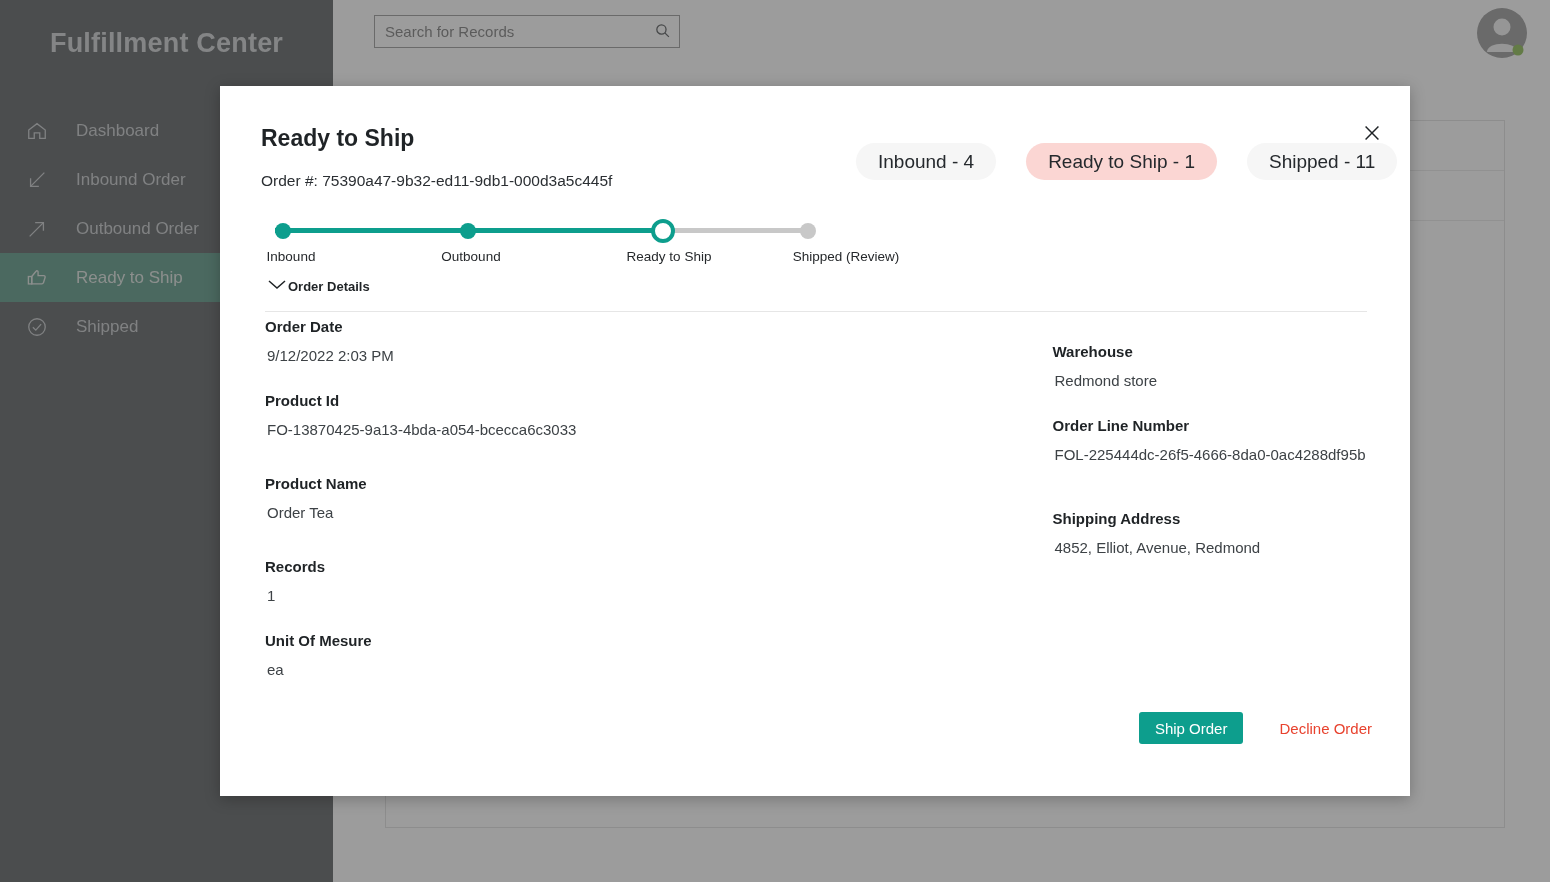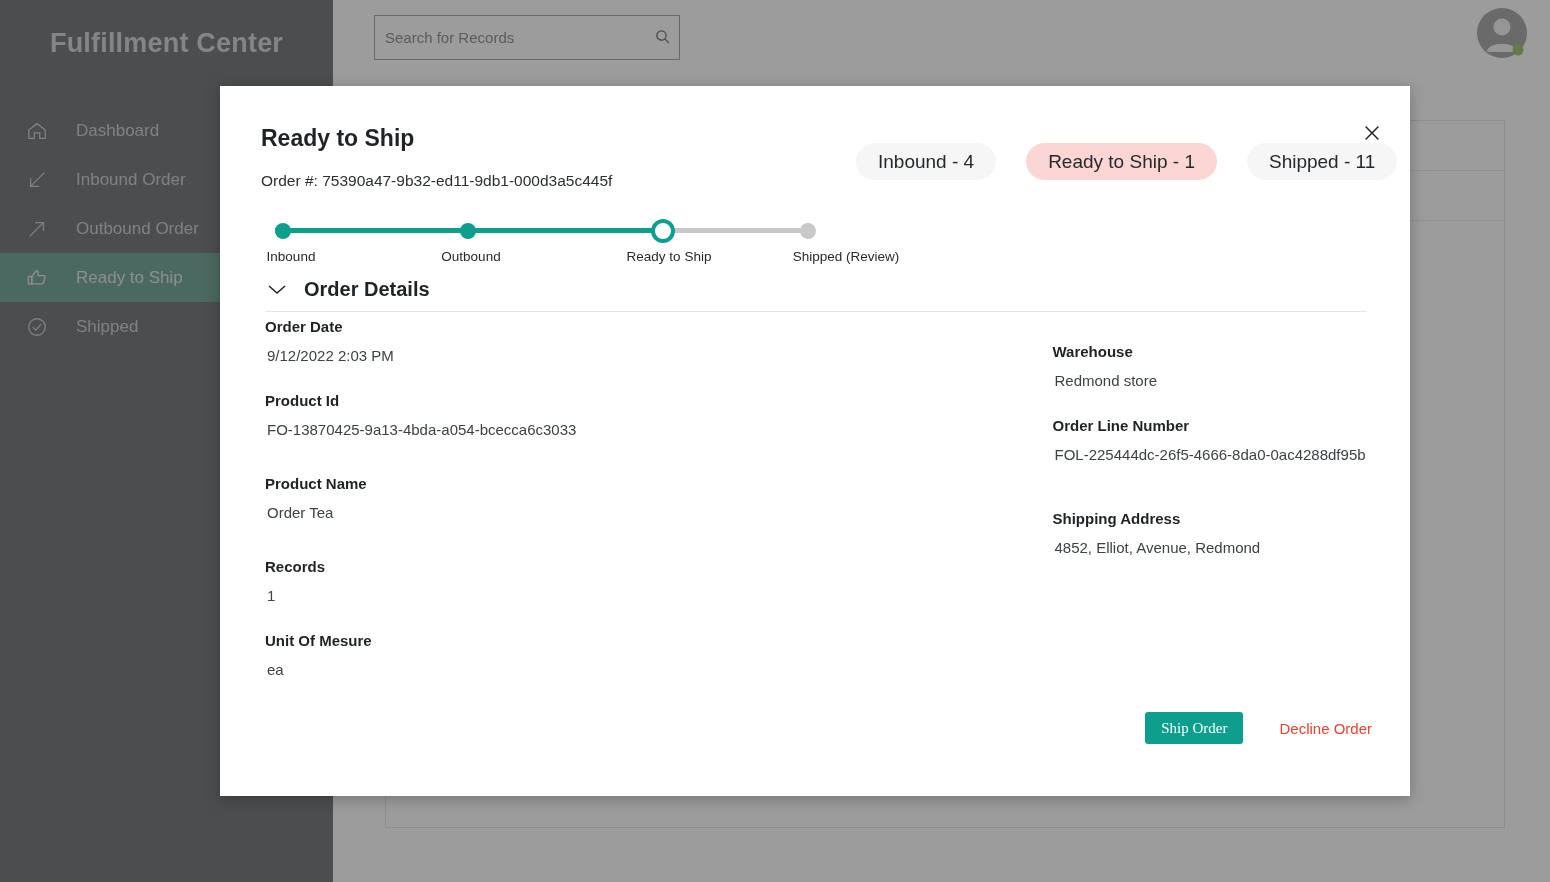--- a/index.html
+++ b/index.html
@@ -46,21 +46,21 @@
   .nav-ico svg { display:block; }
   .nav-label { margin-left: 14px; }
 
   .topbar {
     position: absolute; left: 333px; top: 0;
     width: 1217px; height: 86px;
     background: #ffffff;
   }
   .search-box {
     position: absolute; left: 41px; top: 15px;
-    width: 306px; height: 45px;
+    width: 306px; height: 33px;
     border: 1px solid #7c7c7c;
     background: #ffffff;
     display: flex; align-items: center;
   }
   .search-input {
     flex: 1; border: none; outline: none;
     font-family: "Liberation Sans", sans-serif;
     font-size: 15px; color: #4a4a4a;
     padding: 0 10px; background: transparent;
   }
@@ -161,22 +161,22 @@
   }
   .step-label {
     position: absolute; top: 38px;
     font-size: 13.5px; color: #26292c;
     transform: translateX(-50%);
     white-space: nowrap;
   }
 
   .details-toggle {
     position: absolute; left: 47px; top: 192px;
-    display: flex; align-items: center; gap: 17px;
-    font-size: 20px; font-weight: bold; color: #1f2326;
+    display: flex; align-items: center; gap: 1px;
+    font-size: 13px; font-weight: bold; color: #1f2326;
     background: none; border: none; cursor: pointer;
     font-family: "Liberation Sans", sans-serif;
   }
   .divider {
     position: absolute; left: 45px; top: 225px;
     width: 1102px; height: 1px; background: #e6e6e6;
   }
 
   .cols {
     position: absolute; left: 45px; top: 232px;
@@ -201,21 +201,21 @@
 
   .actions {
     position: absolute; right: 38px; bottom: 52px;
     display: flex; align-items: center; gap: 36px;
   }
   .btn-ship {
     background: #0d9e8d; color: #ffffff;
     border: none; border-radius: 3px;
     height: 32px; padding: 0 16px;
     font-size: 15px; cursor: pointer;
-    font-family: Liberation Serif, serif;
+    font-family: Liberation Sans, sans-serif;
   }
   .btn-decline {
     background: none; border: none;
     color: #e8422e; font-size: 15px; cursor: pointer;
     font-family: "Liberation Sans", sans-serif;
   }
 </style>
 </head>
 <body>
 

